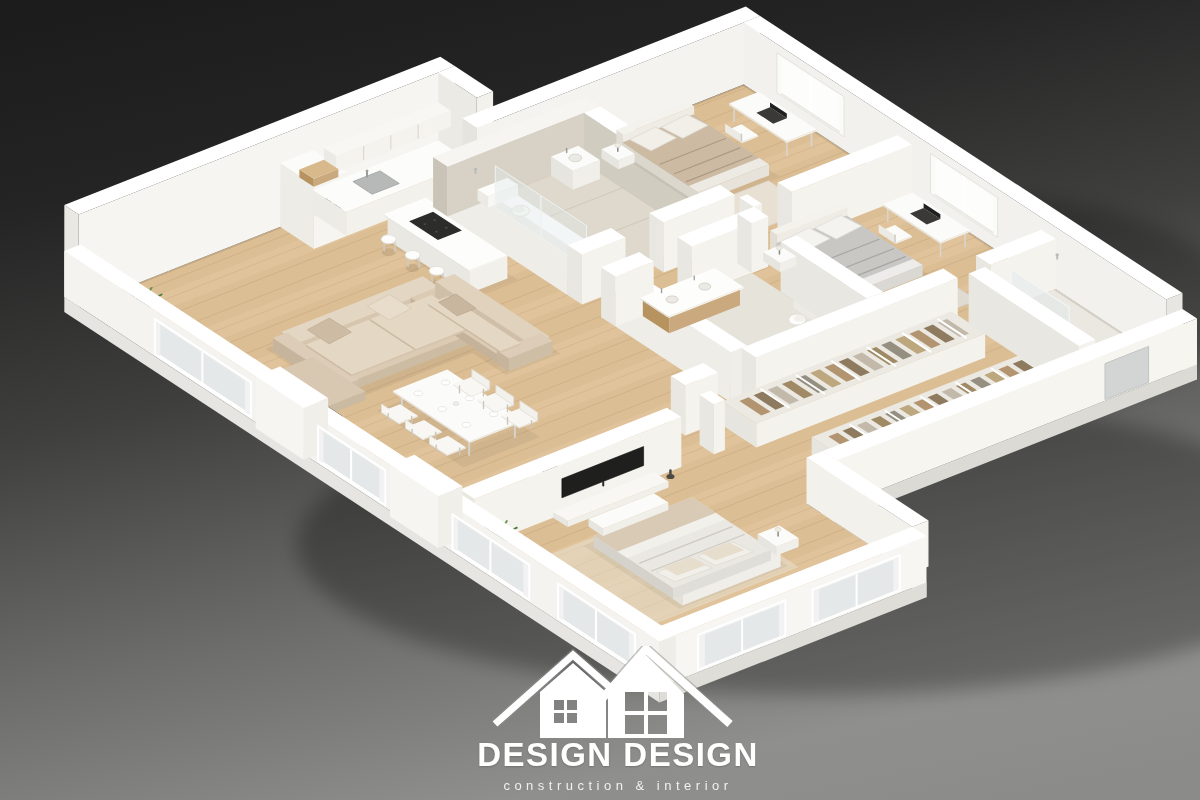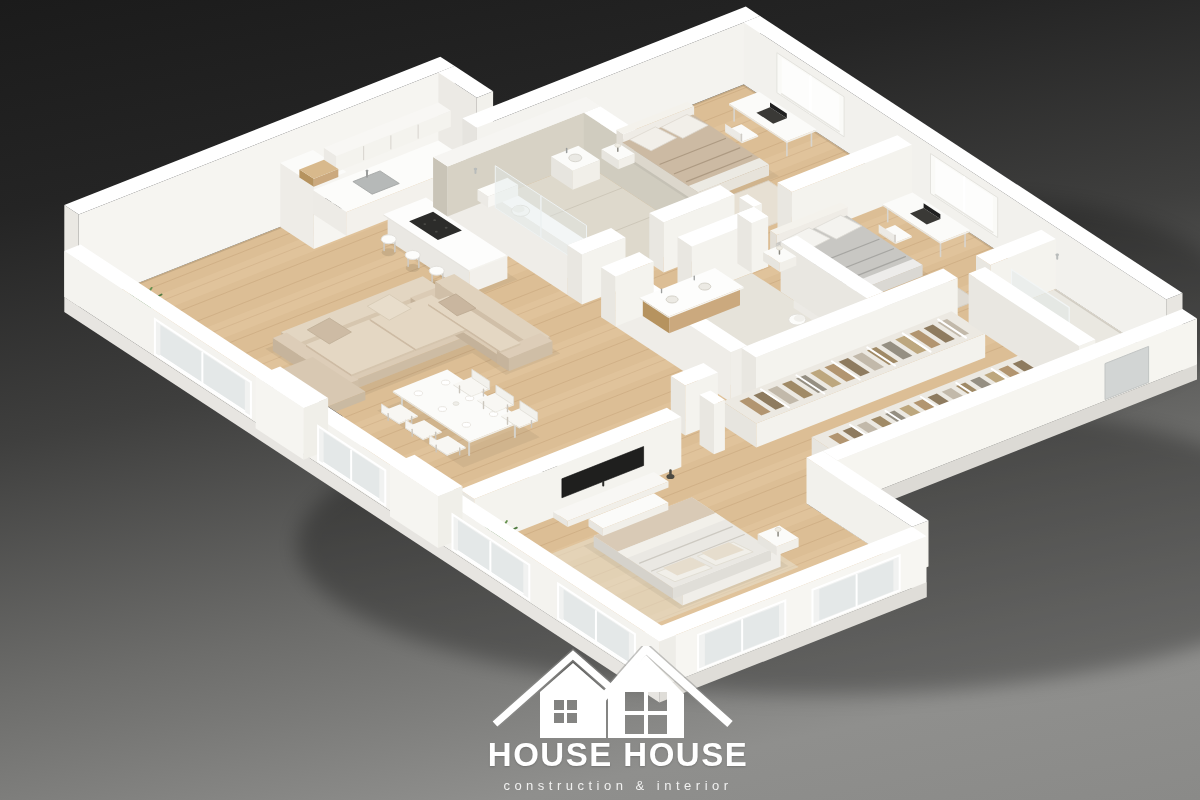--- a/index.html
+++ b/index.html
@@ -622,16 +622,16 @@
       </defs>
       <g mask="url(#winmask)">
         <path d="M135,44 L95,9 L17,78" fill="none" stroke="#8d8d8b" stroke-width="10" opacity="0.5"></path>
         <path d="M116,62 L168,3 L252,78" fill="none" stroke="#8d8d8b" stroke-width="11" opacity="0.5"></path>
         <polygon points="62,46 95,17 128,46 128,92 62,92" fill="#fff"></polygon>
         <polygon points="130,48 168,9 206,48 206,92 130,92" fill="#fff"></polygon>
         <path d="M135,44 L95,9 L17,78" fill="none" stroke="#fff" stroke-width="7"></path>
         <path d="M116,62 L168,3 L252,78" fill="none" stroke="#fff" stroke-width="8"></path>
       </g>
     </svg>
-    <div class="logo-title">HOUSE HOUSE</div>
+    <div class="logo-title">DESIGN DESIGN</div>
     <div class="logo-sub">construction &amp; interior</div>
   </div>
 </div>
 
 </body></html>

